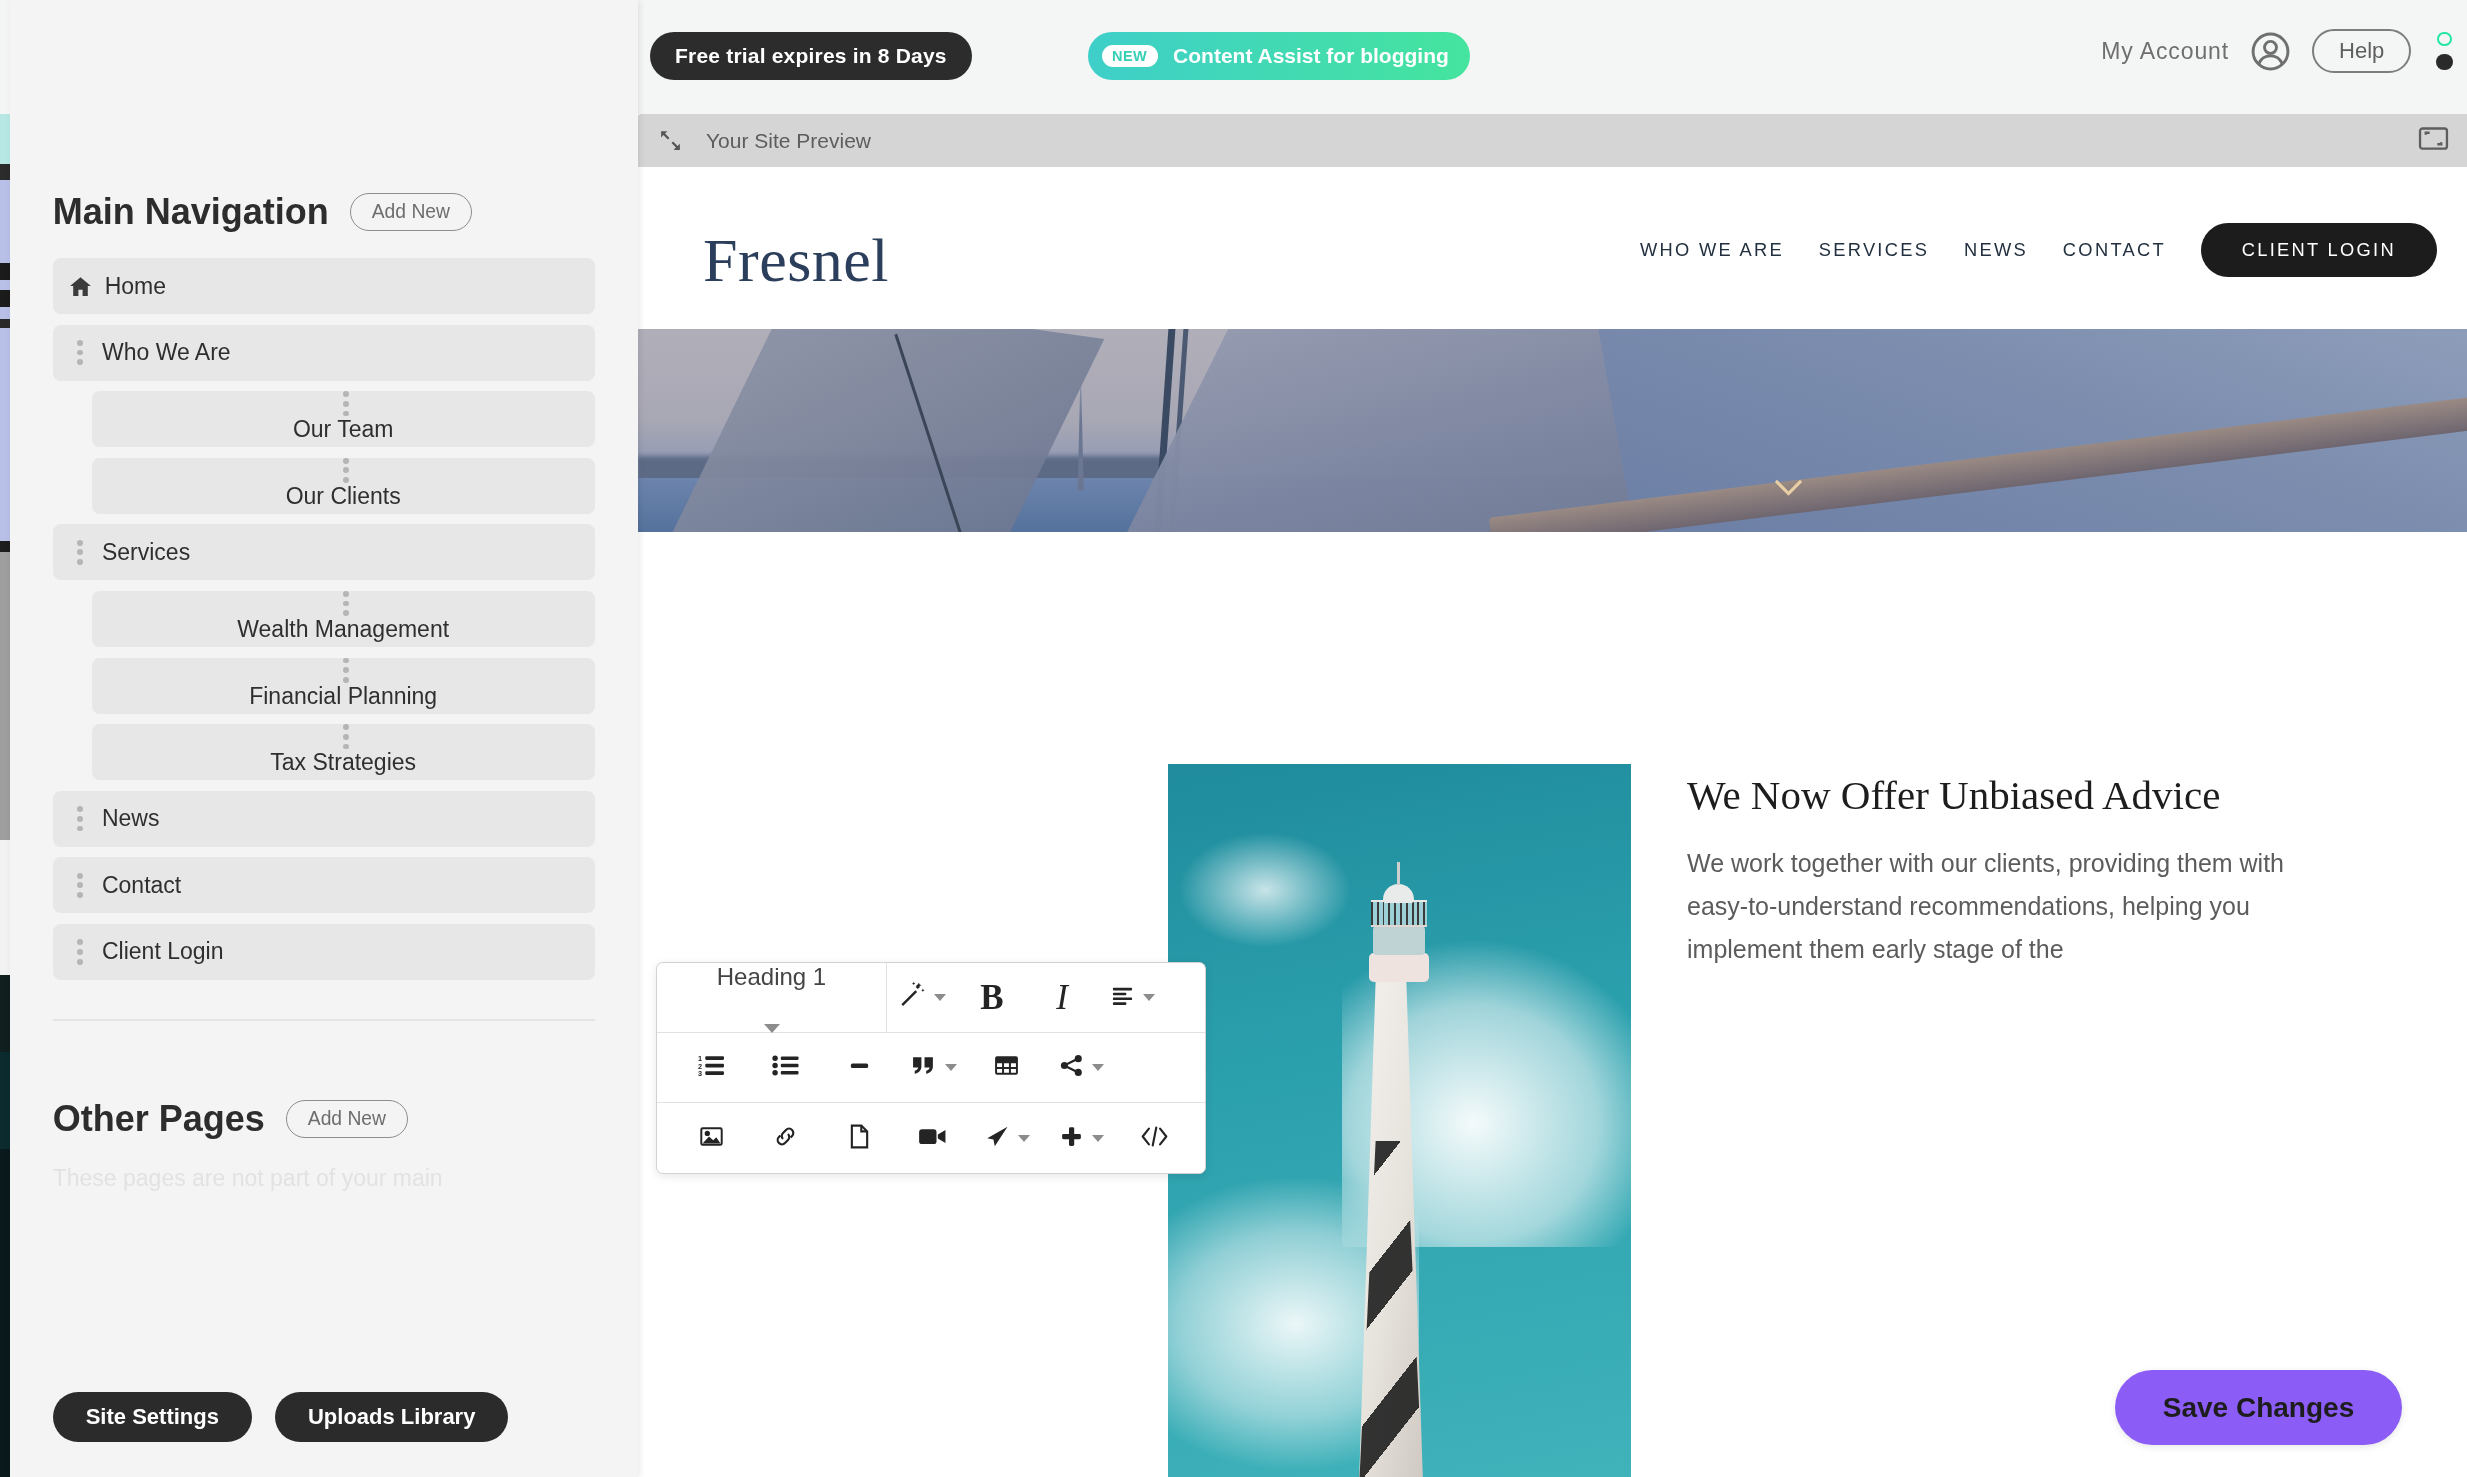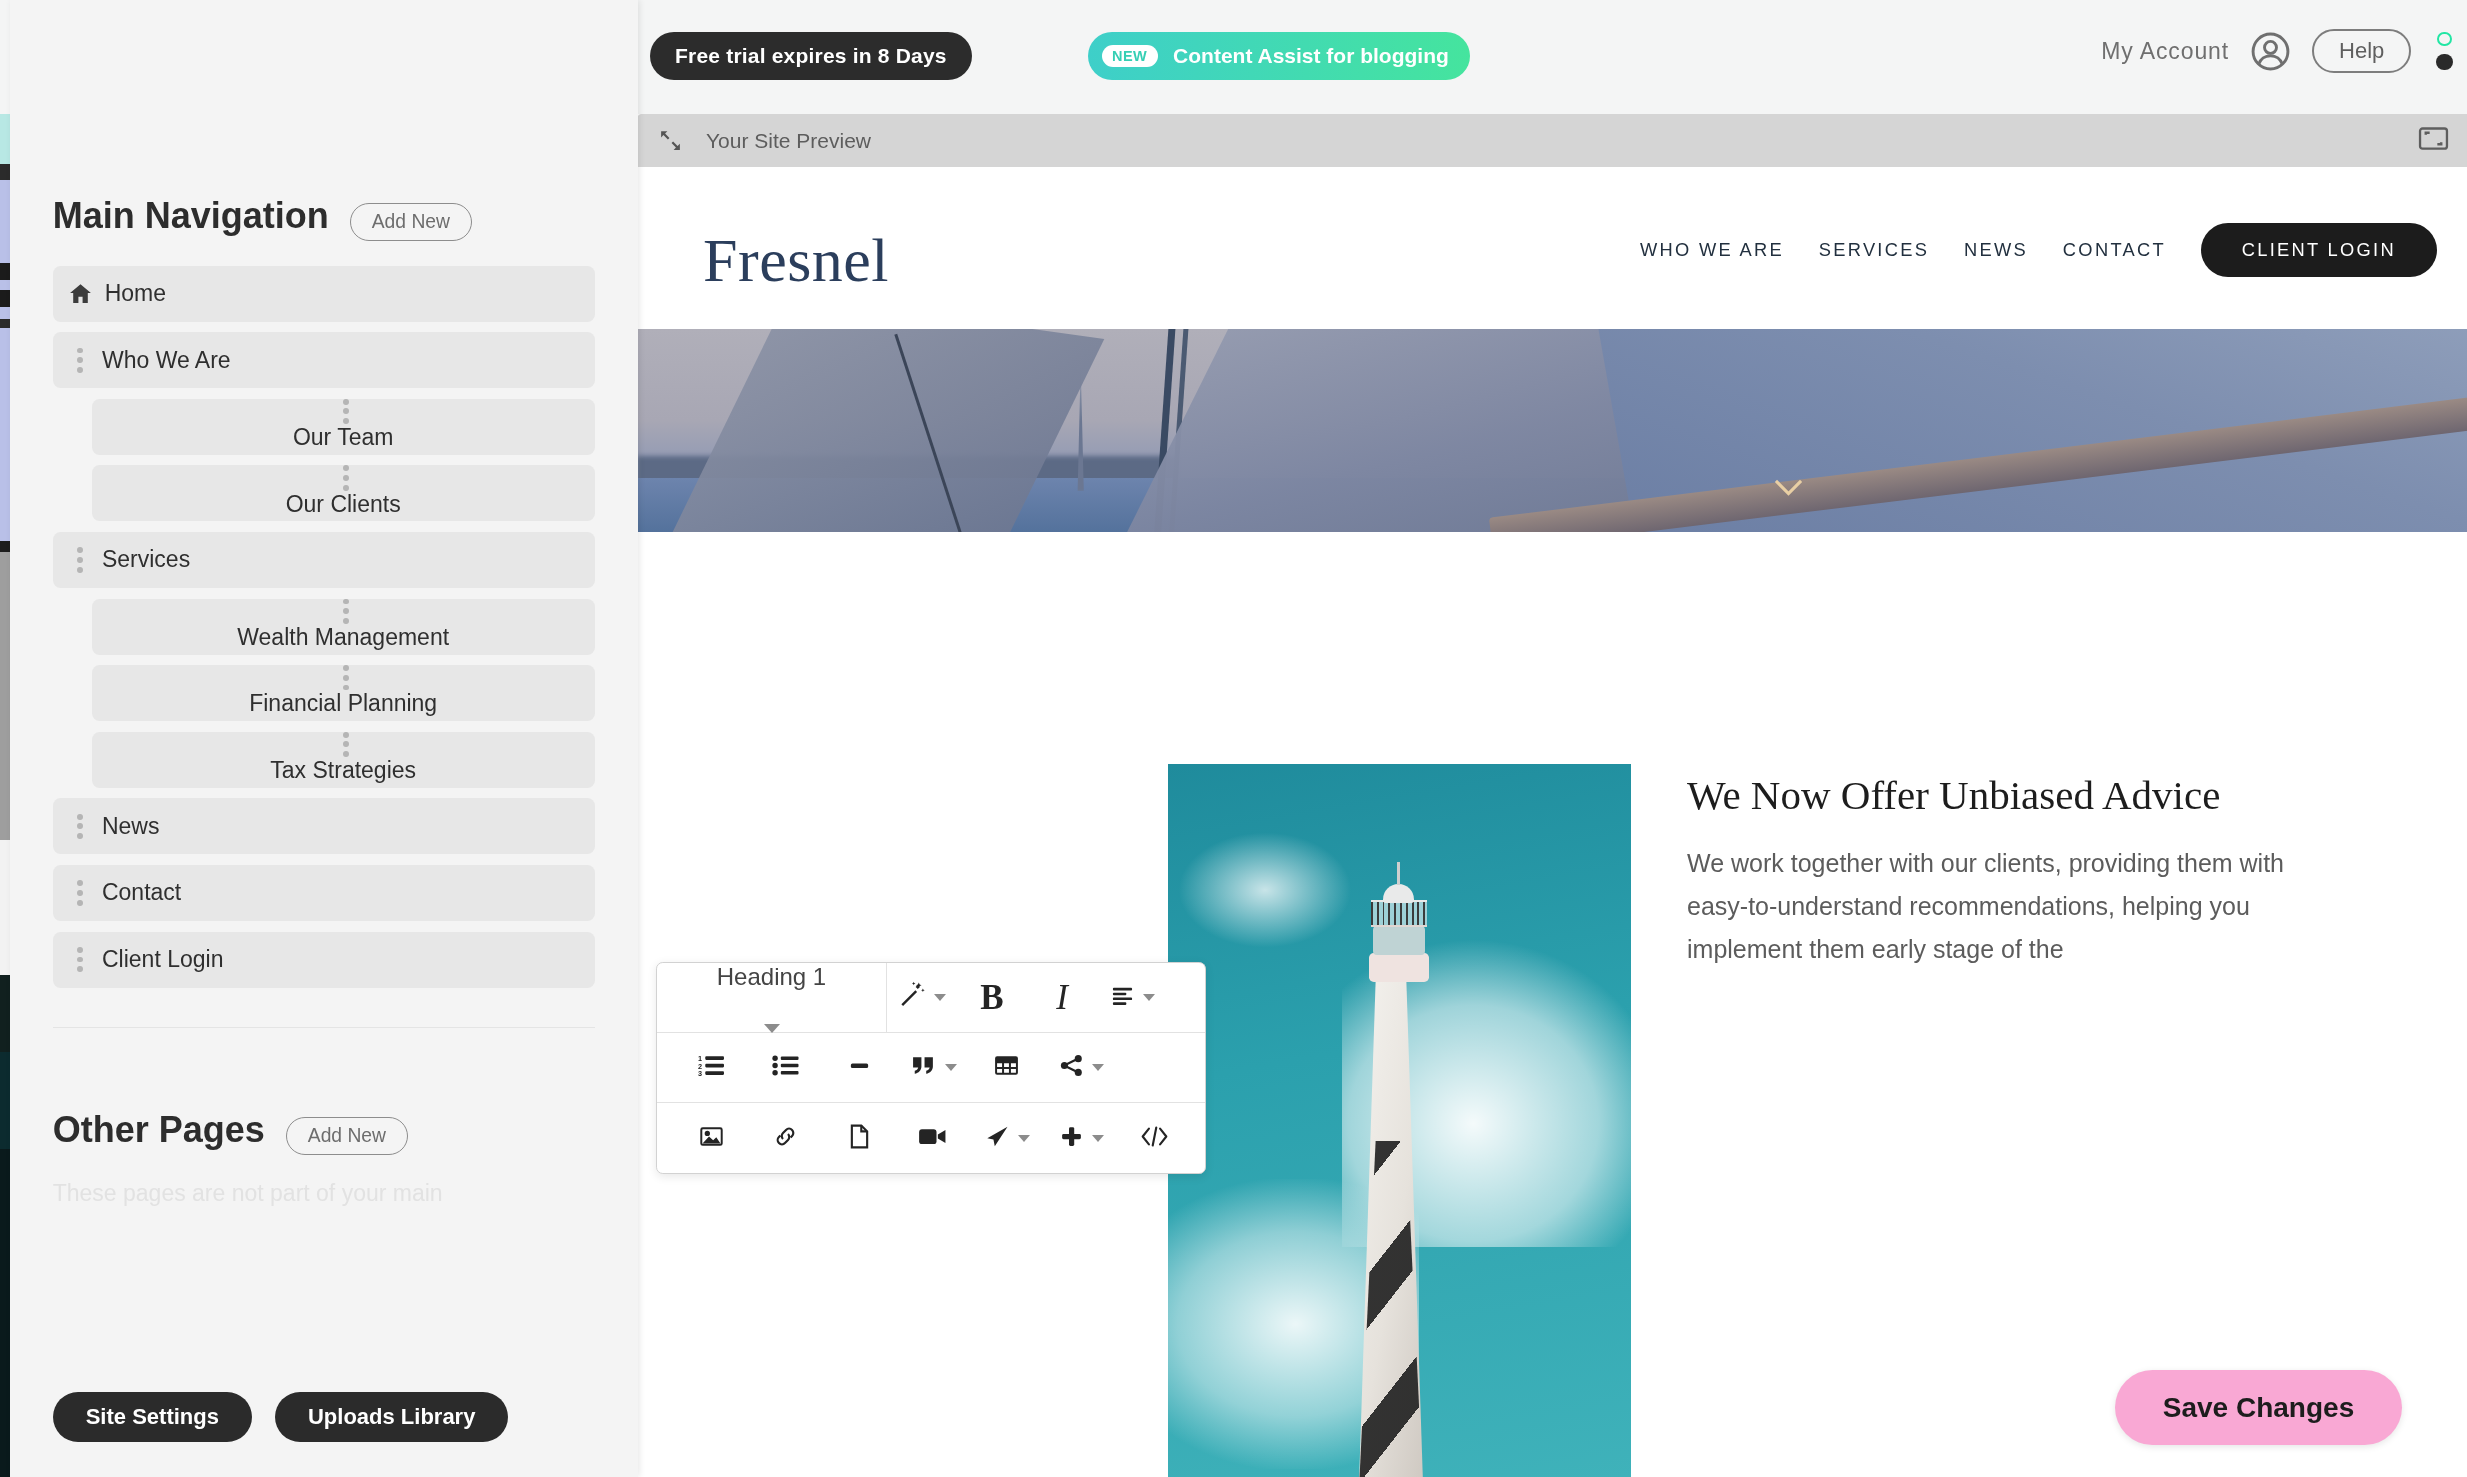--- a/index.html
+++ b/index.html
@@ -116,21 +116,21 @@
   }
   #sidebar-inner { position: absolute; left: 0; top: 114px; width: 628px; height: 1363px; }
   .sec-head {
     display: flex; align-items: center; gap: 21px;
     padding-left: 43px; margin-top: 77px; margin-bottom: 25px;
   }
   .sec-title { font-size: 36px; font-weight: bold; color: #2d2d2d; }
   .addnew-btn {
     border: 1.9px solid #8d8d8d; border-radius: 21px;
     padding: 6.8px 21px; font-size: 19.3px; color: #6d6d6d;
-    background: transparent; cursor: pointer; margin-top: 12px;
+    background: transparent; cursor: pointer;
   }
   .nav-list { padding: 0 43px; }
   .nav-item {
     background: #e7e7e7; border-radius: 7.7px;
     height: 56px; margin-bottom: 10.6px;
     display: flex; align-items: center;
     font-size: 23px; color: #2f2f2f;
     cursor: pointer;
   }
   .nav-item.child { margin-left: 39px; flex-direction: column; }
@@ -329,21 +329,21 @@
   .bold-g { font-family: "Liberation Serif", serif; font-weight: bold; font-size: 35px; }
   .ital-g { font-family: "Liberation Serif", serif; font-style: italic; font-size: 35px; }
   .r2 > .tb-btn, .r3 > .tb-btn { margin-left: 3.9px; }
   .r2 { padding-left: 15.4px; }
   .r3 { padding-left: 15.4px; }
 
   
   #save-changes {
     position: absolute; left: 2115px; top: 1370px;
     width: 287px; height: 75px;
-    background: #f9a8d4; color: #1d1d1d;
+    background: #8b5cf6; color: #1d1d1d;
     border: none; border-radius: 38px;
     font-size: 28px; font-weight: bold;
     display: flex; align-items: center; justify-content: center;
     cursor: pointer; z-index: 40;
     box-shadow: 0 1.9px 7.7px rgba(0,0,0,.10);
   }
 </style>
 </head>
 <body>
 

